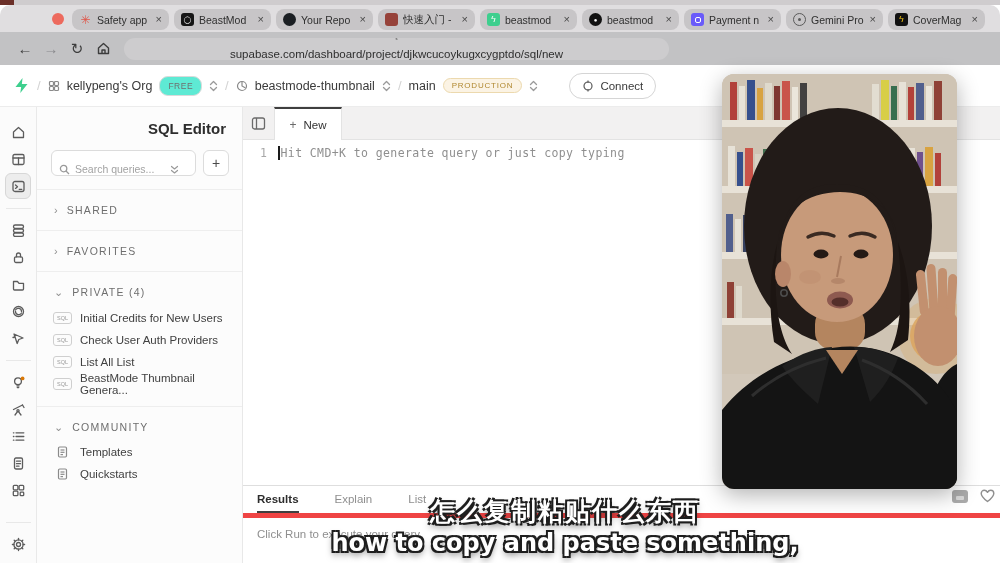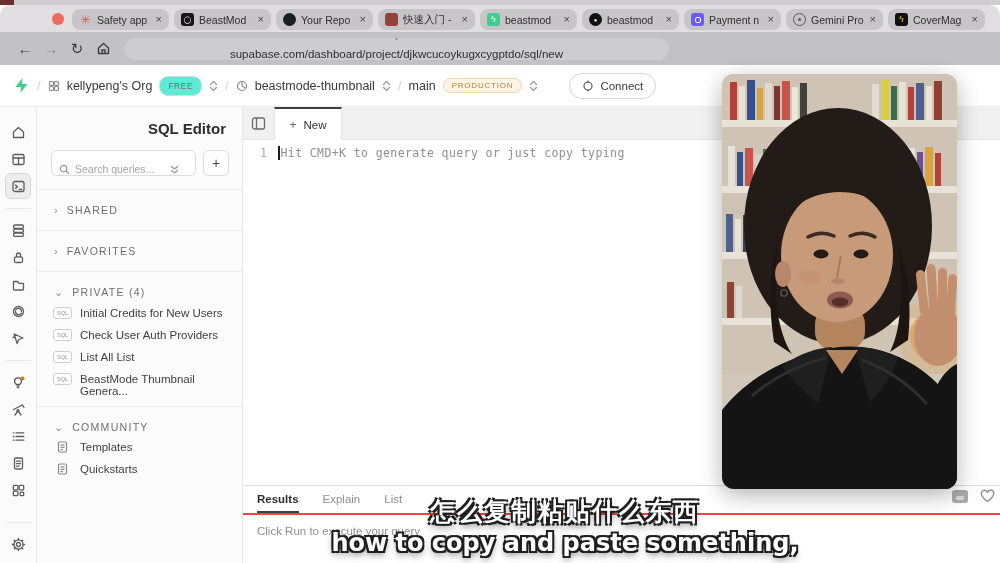--- a/index.html
+++ b/index.html
@@ -68,21 +68,21 @@
     display:flex; align-items:flex-end; padding:0 7px; gap:5px; }
   .search-box input { border:none; outline:none; width:90px; font-size:10.5px; color:#444; background:transparent;
     font-family:"Liberation Sans", sans-serif; }
   .search-box input::placeholder { color:#a2a2a2; }
   .plus-btn { width:26px; height:26px; border:1px solid #dcdcdc; border-radius:6px; background:#fff;
     color:#4a4a4a; font-size:14px; display:flex; align-items:center; justify-content:center; }
   .sb-div { height:1px; background:#eeeeee; }
   .section-row { height:20px; display:flex; align-items:center; gap:9px; padding-left:17px;
     color:#6e6e6e; font-size:10.5px; letter-spacing:1.3px; margin:10px 0; }
   .chev { color:#8f8f8f; font-size:11px; letter-spacing:0; }
-  .q-item { height:22px; display:flex; align-items:flex-start; gap:8px; padding-left:16px; font-size:11.5px; color:#414141; }
+  .q-item { height:22px; display:flex; align-items:center; gap:8px; padding-left:16px; font-size:11.5px; color:#414141; }
   .sql-badge { width:19px; height:12px; border:1px solid #cfcfcf; border-radius:3px; font-size:5.5px;
     color:#9a9a9a; display:flex; align-items:center; justify-content:center; flex:0 0 19px; }
   .doc-ico { flex:0 0 19px; display:flex; justify-content:center; }
   .doc-ico svg { stroke:#8a8a8a; fill:none; stroke-width:1.2; }
 
   
   .editor-strip { position:absolute; left:243px; top:107px; right:0; height:33px; background:#f2f1f1;
     border-bottom:1px solid #e3e3e3; }
   .collapse-btn { position:absolute; left:8px; top:9px; }
   .collapse-btn svg { stroke:#6a6a6a; fill:none; stroke-width:1.3; }
@@ -91,22 +91,22 @@
     display:flex; align-items:center; justify-content:center; gap:7px; font-size:11.5px; color:#333; }
   .editor-tab .plus { color:#6a6a6a; font-size:12px; }
   .editor-line { position:absolute; left:243px; top:146px; display:flex; align-items:center;
     font-family:"DejaVu Sans Mono", monospace; font-size:11.5px; }
   .lineno { color:#a8a8a8; width:24px; text-align:right; margin-right:11px; }
   .caret { width:1.5px; height:14px; background:#1a1a1a; margin-right:1px; }
   .ph-text { color:#8f8f8f; letter-spacing:.4px; }
 
   
   .results { position:absolute; left:243px; top:485px; right:0; bottom:0; background:#fff; border-top:1px solid #dedede; }
-  .res-tabs { display:flex; gap:24px; padding:7px 0 0 14px; font-size:11.5px; color:#8f8f8f;
-    border-bottom:2px solid #ef4444; }
+  .res-tabs { display:flex; gap:36px; padding:7px 0 0 14px; font-size:11.5px; color:#8f8f8f;
+    border-bottom:5px solid #ef4444; }
   .res-tab { padding-bottom:6px; }
   .res-tab.active { color:#2d2d2d; font-weight:700; border-bottom:2px solid #3f3f3f; }
   .res-msg { padding:10px 14px; font-size:11.5px; color:#8f8f8f; }
 
   
   .video { position:absolute; left:722px; top:74px; width:235px; height:415px; border-radius:12px;
     overflow:hidden; box-shadow:0 6px 22px rgba(0,0,0,.30); background:#cfc5b7; z-index:5; }
   .float-icons { position:absolute; left:952px; top:489px; display:flex; gap:12px; z-index:4; align-items:center; }
   .pip-icon { width:16px; height:13px; background:#ababab; border-radius:3px; position:relative; }
   .pip-icon::after { content:""; position:absolute; left:4px; bottom:3px; width:8px; height:4px; background:#d9d9d9; border-radius:1px; }

